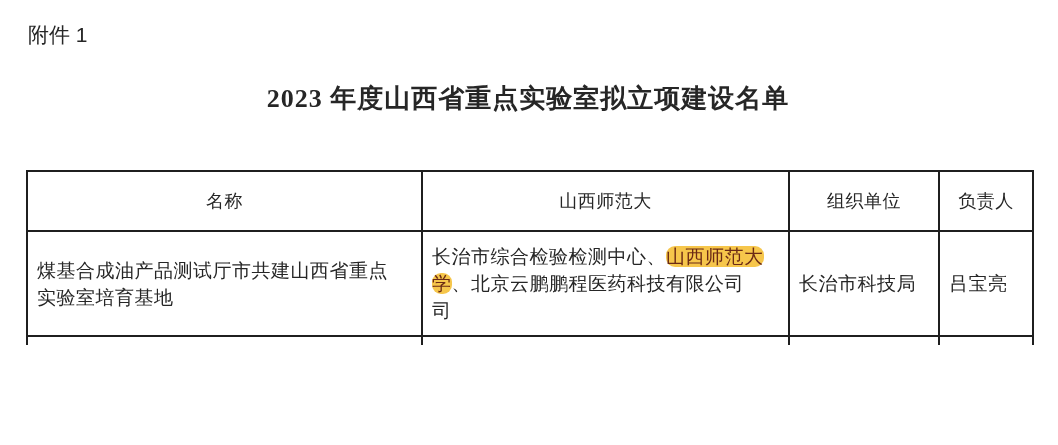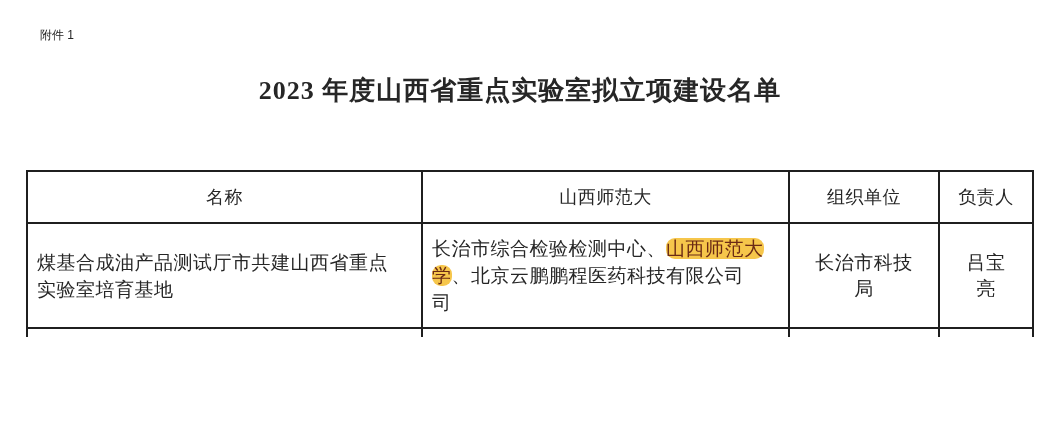--- a/index.html
+++ b/index.html
@@ -13,31 +13,31 @@
   body{
     width:1058px;height:445px;
     background:var(--background);
     font-family:"Liberation Serif","DejaVu Serif",serif;
     color:var(--text);
     position:relative;
     overflow:hidden;
   }
   .attachment-label{
     position:absolute;
-    left:40px;top:24px;
+    left:28px;top:24px;
     font-family:"Liberation Sans","DejaVu Sans",sans-serif;
-    font-size:12px;
+    font-size:21px;
     line-height:22px;
     color:var(--text);
   }
   .doc-title{
     position:absolute;
     left:0;top:70px;
     width:1032px;
-    margin:4px;
+    margin:12px;
     text-align:center;
     font-family:"Liberation Serif","DejaVu Serif",serif;
     font-weight:bold;
     font-size:26px;
     line-height:34px;
     letter-spacing:1px;
     color:var(--text);
   }
   table.lab-table{
     position:absolute;
@@ -48,39 +48,38 @@
   }
   table.lab-table th,
   table.lab-table td{
     border:2px solid var(--border);
     box-sizing:border-box;
     font-size:19px;
     letter-spacing:0.5px;
     color:var(--text);
     overflow:hidden;
   }
-  tr.header-row{height:52px;}
+  tr.header-row{height:60px;}
   tr.row-1{height:105px;}
   tr.row-2{height:61px;}
   table.lab-table th{
     font-family:"Liberation Sans","DejaVu Sans",sans-serif;
     font-weight:normal;
     font-size:18px;
     text-align:center;
     vertical-align:middle;
   }
   td.cell-left{
     text-align:left;
     vertical-align:middle;
     padding:4px 6px 4px 9px;
   }
   td.cell-center{
-    text-align:center;
     vertical-align:middle;
-    padding:18px;
+    padding:9px;
   }
   .line{
     line-height:27px;
     white-space:nowrap;
   }
   .hl{
     background:var(--highlight_bg);
     color:var(--highlight_text);
     border-radius:9px;
   }

